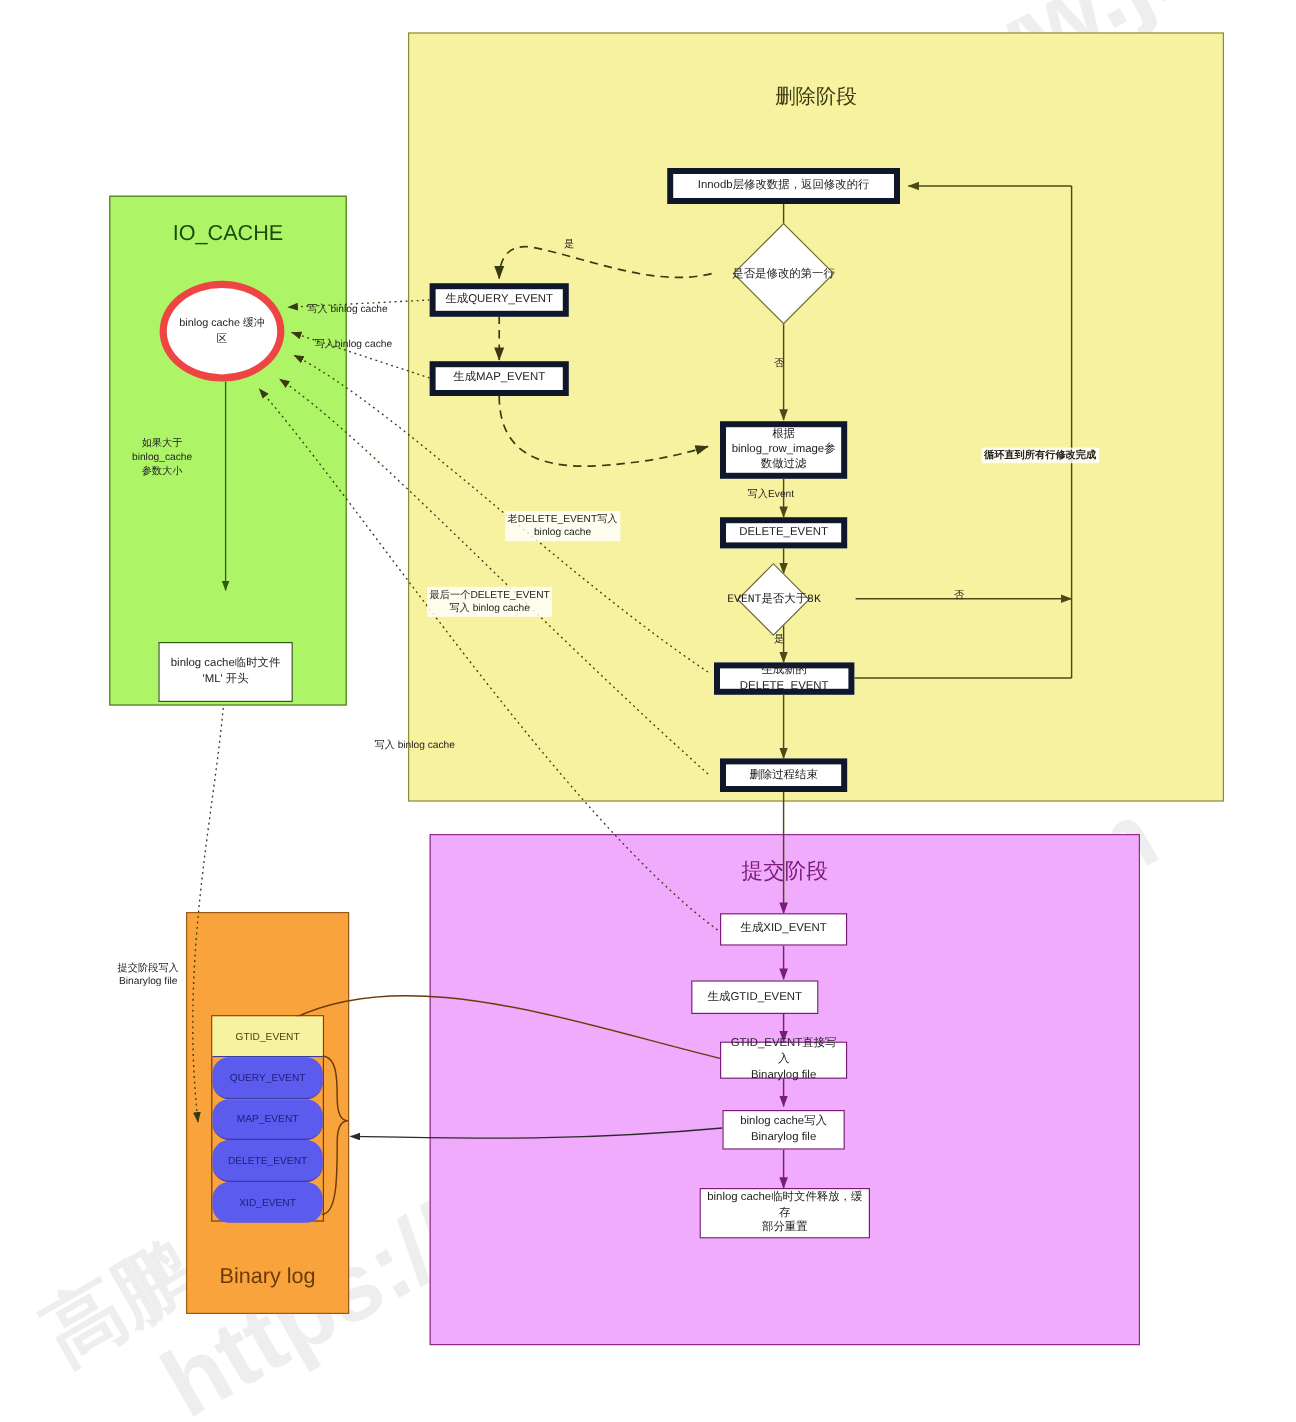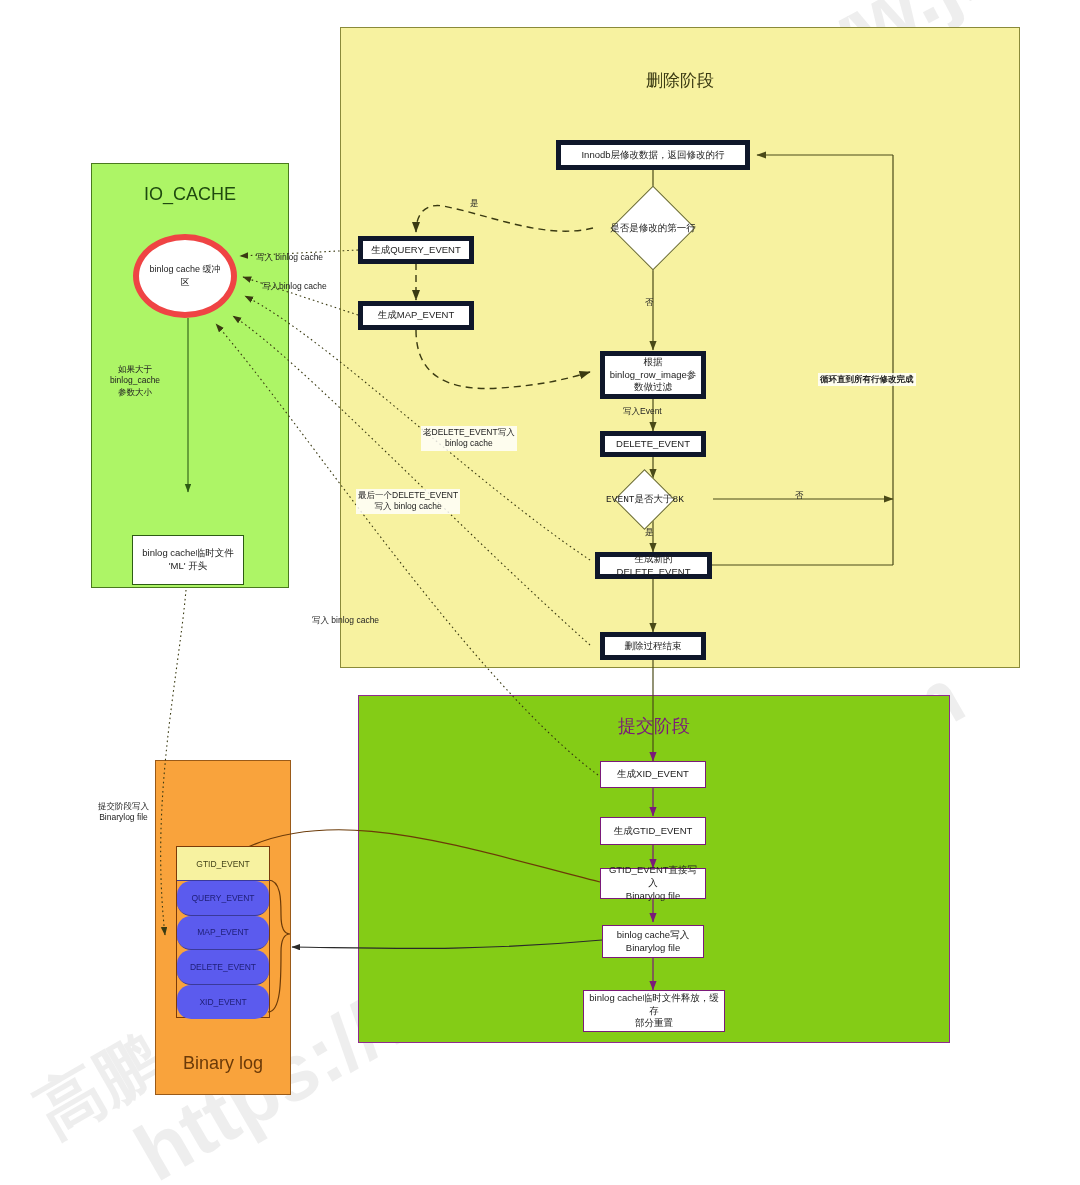--- a/index.html
+++ b/index.html
@@ -13,22 +13,22 @@
   .wm1{left:470px;top:180px;font-size:84px;transform:rotate(-28deg);transform-origin:0 0;}
   .wm2{left:120px;top:1120px;font-size:80px;transform:rotate(-30deg);transform-origin:0 0;}
   .wm3{left:20px;top:1080px;font-size:66px;transform:rotate(-30deg);transform-origin:0 0;}
 
   
   .panel{position:absolute;box-sizing:border-box;}
   .panel-yellow{left:340px;top:27px;width:680px;height:641px;
                 background:#f7f2a0;border:1px solid #8a8a3a;}
   .panel-green{left:91px;top:163px;width:198px;height:425px;
                background:#adf566;border:1px solid #4a7a1e;}
-  .panel-magenta{left:358px;top:695px;width:592px;height:348px;
-                 background:#84cc16;border:1px solid #8f2a8f;}
+  .panel-magenta{left:358px;top:695px;width:592px;height:426px;
+                 background:#f0abfc;border:1px solid #8f2a8f;}
   .panel-orange{left:155px;top:760px;width:136px;height:335px;
                 background:#f9a33c;border:1px solid #9a5a18;}
 
   .panel-title{position:absolute;width:100%;text-align:center;font-size:17px;
                font-weight:400;}
   .title-yellow{top:68px;color:#3a3a12;}
   .title-green{top:20px;color:#1f4a0f;font-size:18px;}
   .title-magenta{top:18px;color:#7a1a7a;font-size:18px;}
   .title-orange{bottom:20px;color:#6b3a08;font-size:18px;}
 
@@ -227,21 +227,21 @@
 
   <div class="lab-plain" style="left:110px;top:364px;text-align:center;white-space:pre-line;">如果大于
 binlog_cache
 参数大小</div>
 
   <div class="node gr" style="left:132px;top:492px;width:112px;height:50px;white-space:pre-line;margin-top:43px;">binlog cache临时文件
 'ML' 开头</div>
 
   <div class="node mg" style="left:600px;top:761px;width:106px;height:27px;">生成XID_EVENT</div>
 
-  <div class="node mg" style="left:600px;top:817px;width:106px;height:28px;">生成GTID_EVENT</div>
+  <div class="node mg" style="left:576px;top:817px;width:106px;height:28px;">生成GTID_EVENT</div>
 
   <div class="node mg" style="left:600px;top:868px;width:106px;height:31px;white-space:pre-line;">GTID_EVENT直接写入
 Binarylog file</div>
 
   <div class="node mg" style="left:602px;top:925px;width:102px;height:33px;white-space:pre-line;">binlog cache写入
 Binarylog file</div>
 
   <div class="node mg" style="left:583px;top:990px;width:142px;height:42px;white-space:pre-line;">binlog cache临时文件释放，缓存
 部分重置</div>
 

